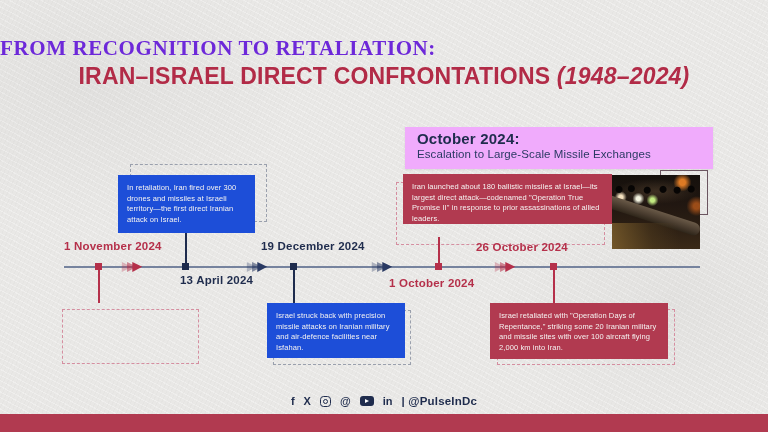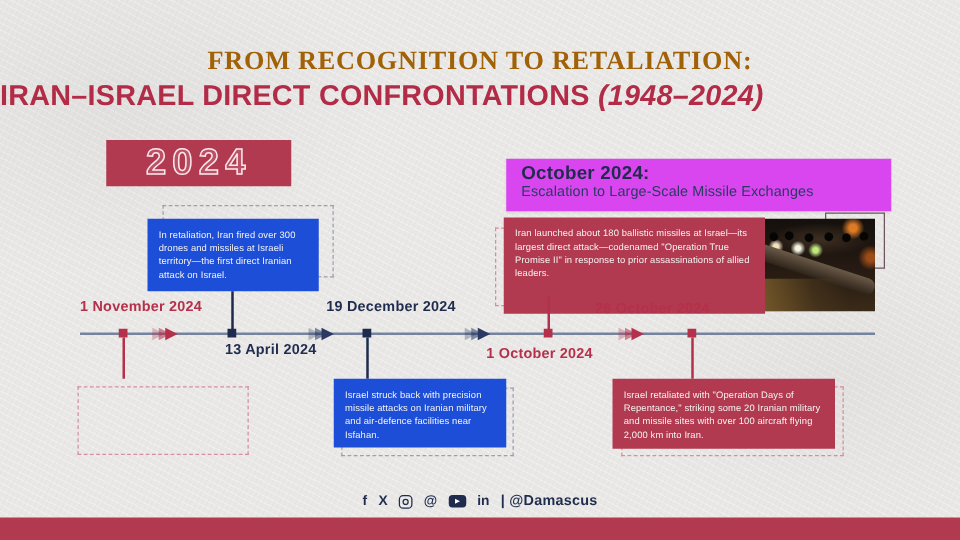--- a/index.html
+++ b/index.html
@@ -4,30 +4,30 @@
 <style>
   html,body{margin:0;padding:0;}
   body{width:768px;height:432px;overflow:hidden;font-family:"Liberation Sans",sans-serif;}
   .canvas{position:relative;width:768px;height:432px;background:#e9e8e6;overflow:hidden;}
   .texture{position:absolute;inset:0;pointer-events:none;
     background:
       radial-gradient(ellipse 300px 200px at 12% 20%, rgba(0,0,0,0.035), transparent 70%),
       radial-gradient(ellipse 260px 180px at 88% 70%, rgba(0,0,0,0.03), transparent 70%),
       repeating-linear-gradient(115deg, rgba(0,0,0,0.015) 0 1px, transparent 1px 4px),
       repeating-linear-gradient(28deg, rgba(255,255,255,0.30) 0 1px, transparent 1px 5px);}
-  .title1{position:absolute;left:0;top:36px;width:768px;text-align:center;
-    font-family:"Liberation Serif",serif;font-weight:bold;font-size:21px;letter-spacing:0.6px;color:#a16207;}
-  .title2{position:absolute;left:0;top:63px;width:768px;
+  .title1{position:absolute;left:0;top:36px;width:768px;
+    font-family:"Liberation Serif",serif;font-weight:bold;font-size:21px;letter-spacing:0.6px;color:#6d28d9;}
+  .title2{position:absolute;left:0;top:63px;width:768px;text-align:center;
     font-weight:bold;font-size:23px;letter-spacing:0.2px;color:#b22b47;}
   .title2 .em{font-style:italic;}
   .badge{position:absolute;left:85px;top:112px;width:148px;height:37px;background:#b13a50;
     display:flex;align-items:center;justify-content:center;}
   .badge span{font-size:29px;font-weight:bold;letter-spacing:5px;color:rgba(255,255,255,0.12);
     -webkit-text-stroke:1.2px rgba(255,240,243,0.95);}
-  .oct-panel{position:absolute;left:405px;top:127px;width:308px;height:42px;background:#d946ef;
+  .oct-panel{position:absolute;left:405px;top:127px;width:308px;height:42px;background:#f0abfc;
     box-shadow:0 1px 2px rgba(0,0,0,0.08);padding:3px 0 0 12px;box-sizing:border-box;}
   .oct-panel .t{font-size:15px;font-weight:bold;color:#1f2c4d;letter-spacing:0.2px;}
   .oct-panel .s{font-size:11.5px;font-weight:normal;color:#2a3a63;margin-top:1px;letter-spacing:0.1px;}
   .dashed{position:absolute;border:1px dashed #9aa0ad;box-sizing:border-box;}
   .dashed.pink{border-color:#d58ea0;}
   .infobox{position:absolute;box-sizing:border-box;padding:8px 9px;color:#f5f3f1;
     font-size:7.5px;line-height:1.4;letter-spacing:0.1px;}
   .infobox.navy{background:#1d4ed8;}
   .infobox.red{background:#b13a50;}
   .tl-line{position:absolute;left:64px;top:266px;width:636px;height:1.5px;background:#76839e;}
@@ -80,39 +80,36 @@
 </style>
 </head>
 <body>
 
 <div class="canvas">
   <div class="texture"></div>
 
   <div class="title1">FROM RECOGNITION TO RETALIATION:</div>
   <div class="title2"><span>IRAN–ISRAEL DIRECT CONFRONTATIONS </span><span class="em">(1948–2024)</span></div>
 
-  <div class="badge">
-    <span>2024</span>
-  </div>
 
   <div class="oct-panel">
     <div class="t">October 2024:</div>
     <div class="s">Escalation to Large-Scale Missile Exchanges</div>
   </div>
 
   <div class="dashed" style="left:130px;top:164px;width:137px;height:58px;"></div>
   <div class="dashed pink" style="left:396px;top:182px;width:209px;height:63px;"></div>
   <div class="dashed pink" style="left:62px;top:309px;width:137px;height:55px;"></div>
   <div class="dashed" style="left:273px;top:310px;width:138px;height:55px;"></div>
   <div class="dashed pink" style="left:497px;top:309px;width:178px;height:56px;"></div>
 
   <div class="infobox navy" style="left:118px;top:175px;width:137px;height:58px;">
     <span>In retaliation, Iran fired over 300 drones and missiles at Israeli territory—the first direct Iranian attack on Israel.</span>
   </div>
-  <div class="infobox red" style="left:403px;top:174px;width:209px;height:77px;">
+  <div class="infobox red" style="left:403px;top:174px;width:209px;height:50px;">
     <span>Iran launched about 180 ballistic missiles at Israel—its largest direct attack—codenamed "Operation True Promise II" in response to prior assassinations of allied leaders.</span>
   </div>
 
   <div class="photo-frame"></div>
   <div class="photo">
     <div class="glow"></div>
     <div class="crowd"></div>
     <div class="missile"></div>
     <div class="hay"></div>
   </div>
@@ -154,17 +151,17 @@
     <span class="sicon">f</span>
     <span class="sicon">X</span>
     <span class="sicon">
         <span class="ig"></span>
       </span>
     <span class="sicon">@</span>
     <span class="sicon">
         <span class="yt"></span>
       </span>
     <span class="sicon">in</span>
-    <span class="handle">| @Damascus</span>
+    <span class="handle">| @PulseInDc</span>
   </div>
 
   <div class="bottombar"></div>
 </div>
 
 </body></html>

